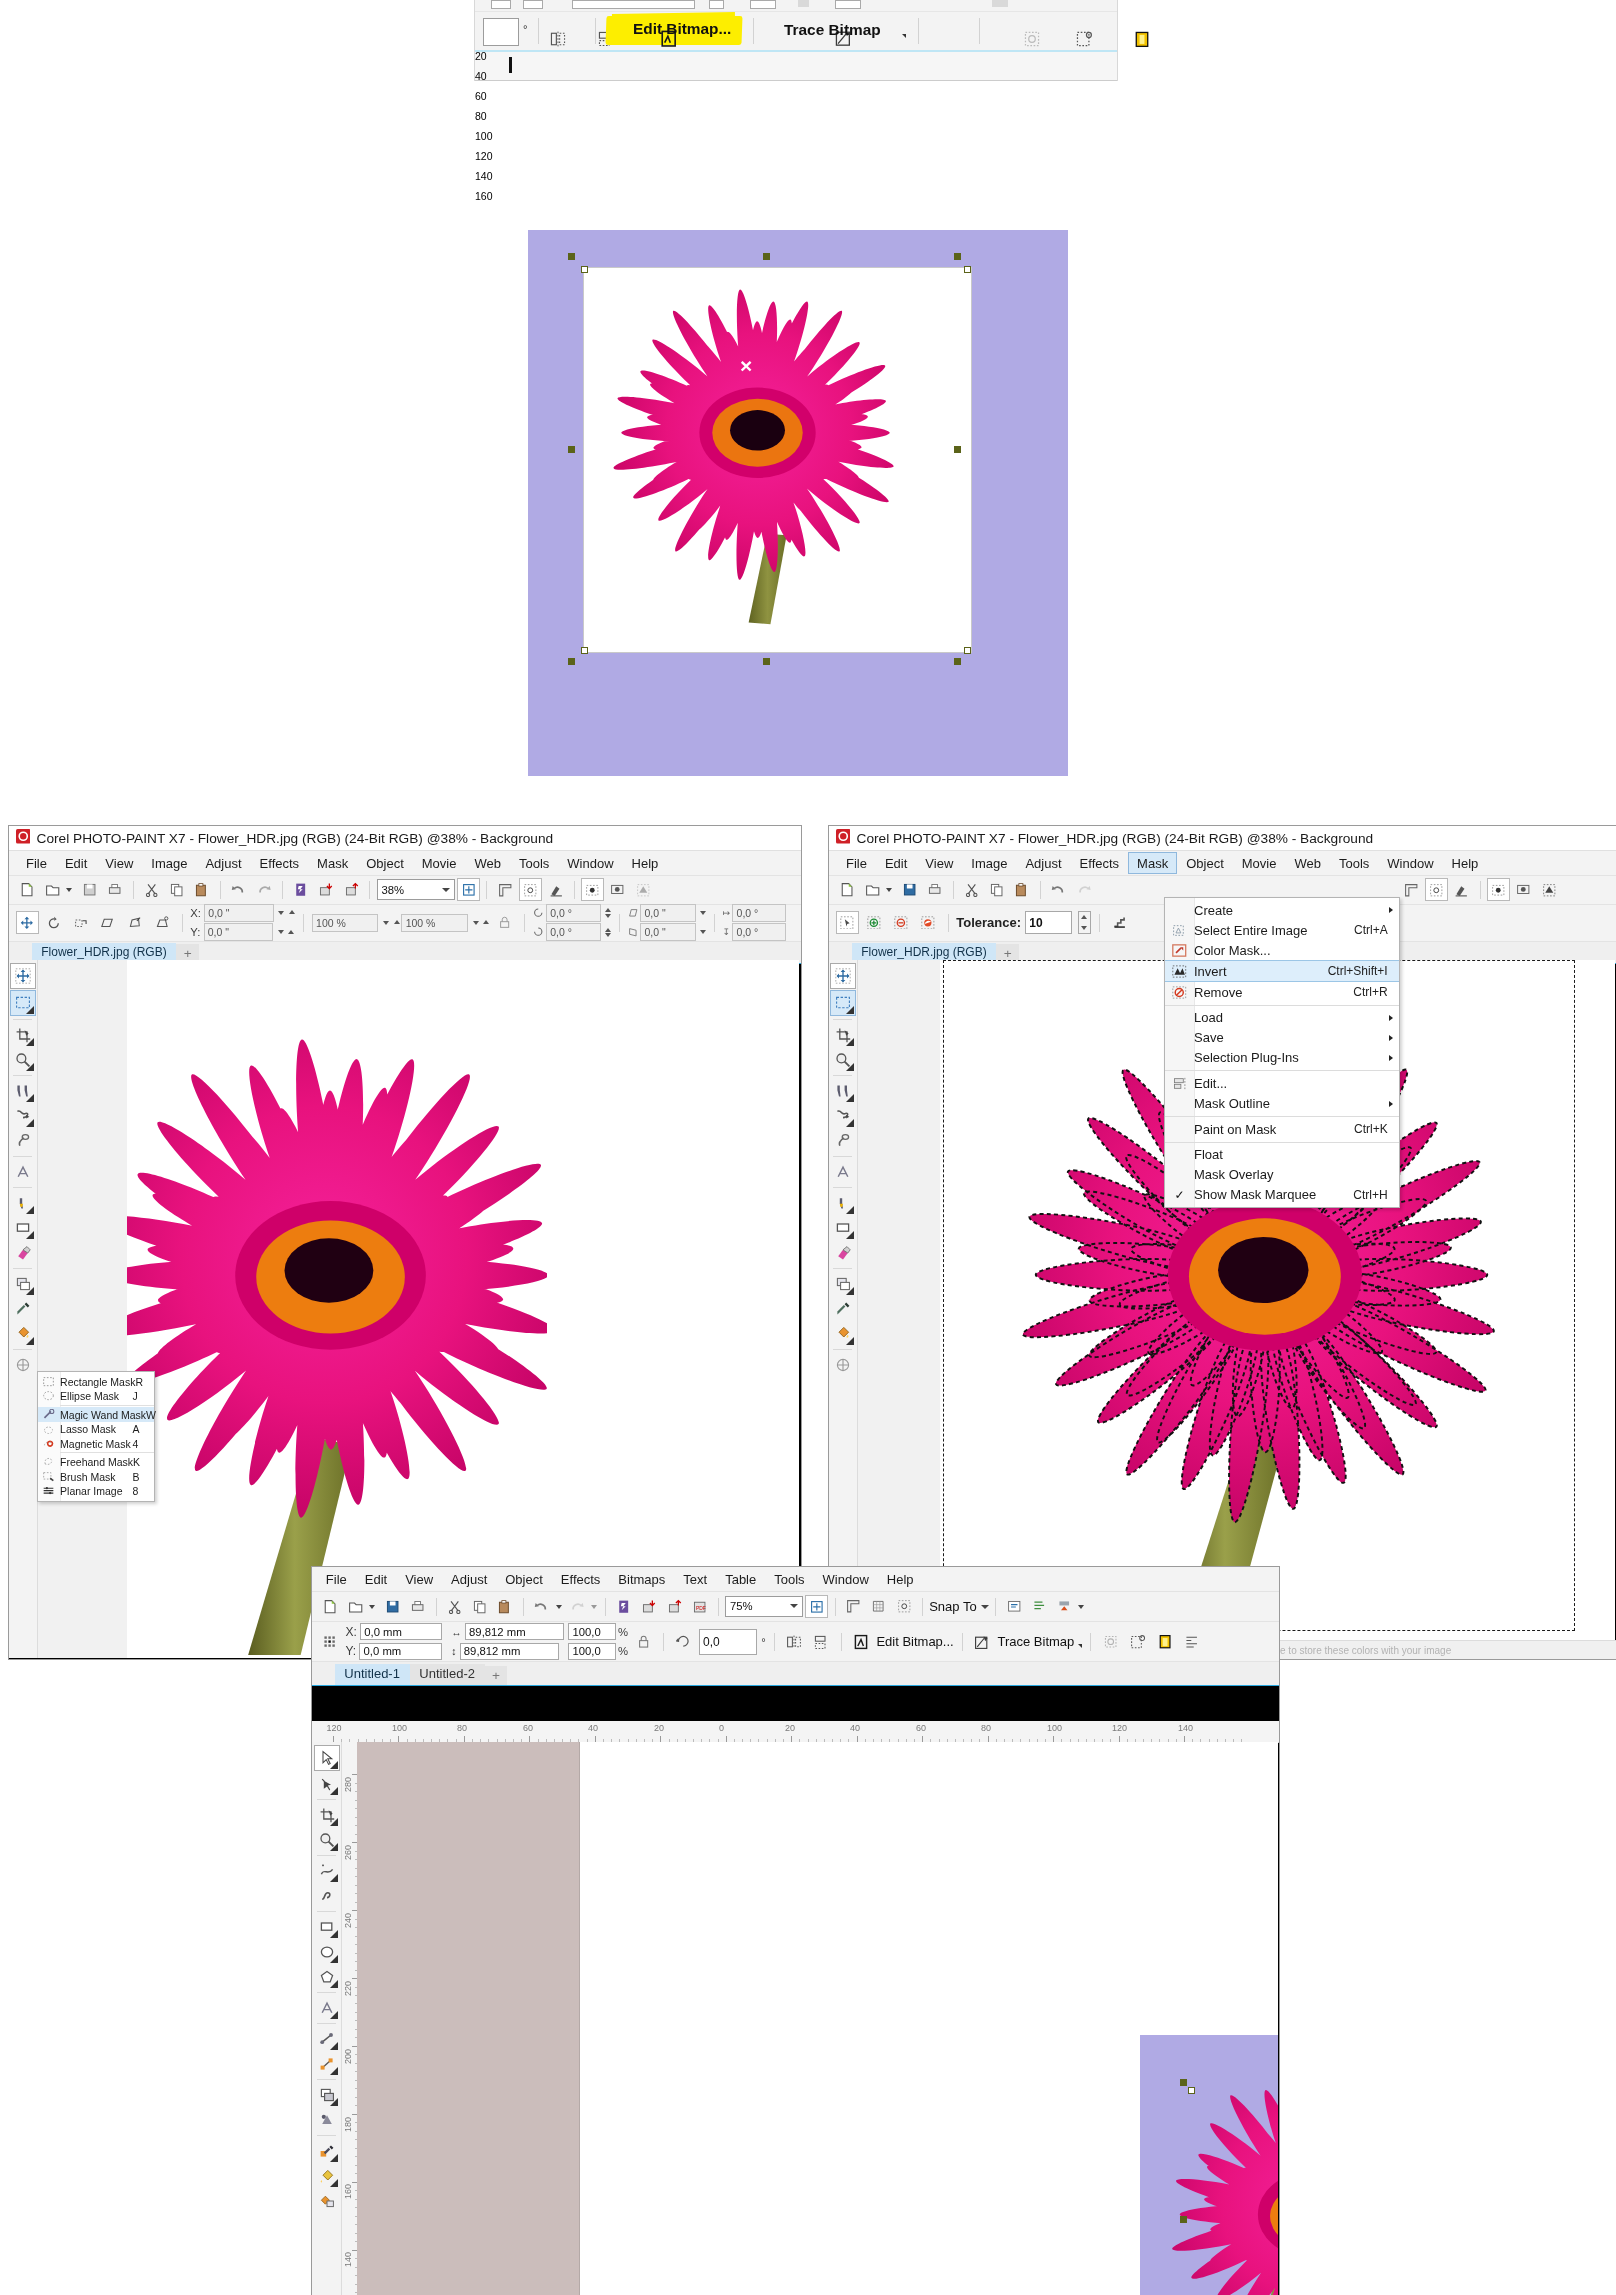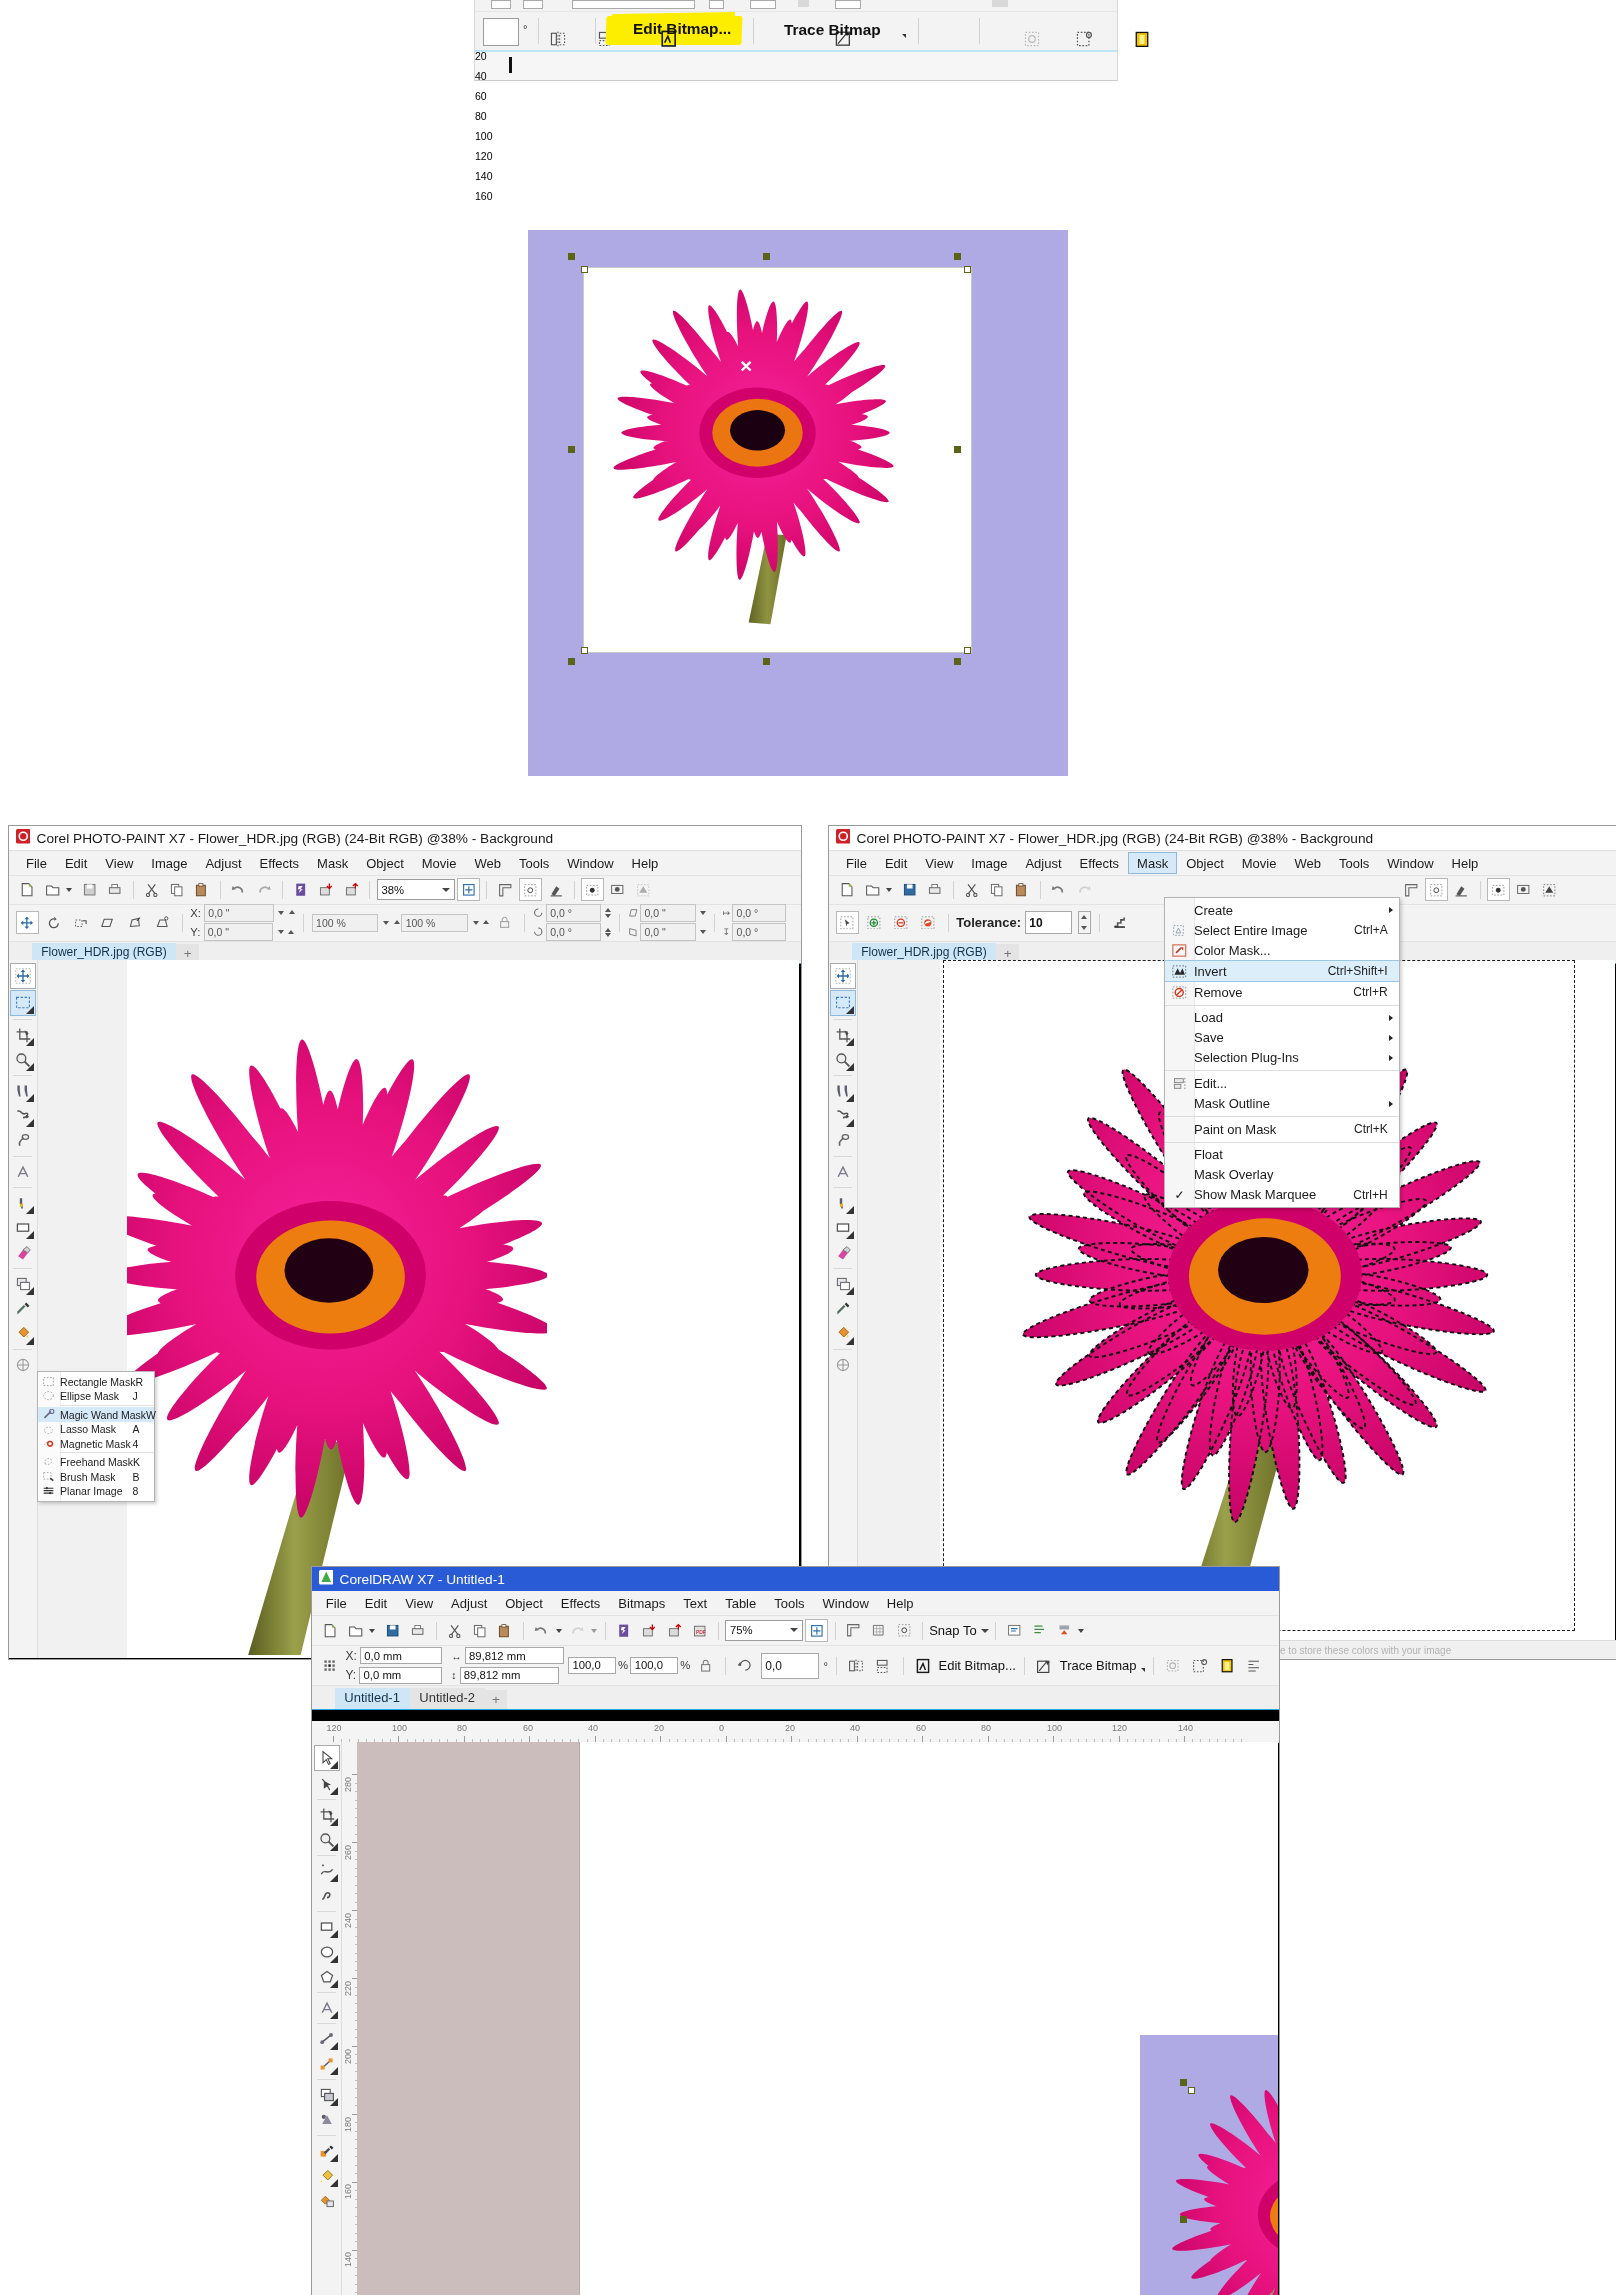--- a/index.html
+++ b/index.html
@@ -1242,29 +1242,20 @@
             <span style="font-size:12px;color:#111;">✓</span>
           </span>
           <span class="lb">Show Mask Marquee</span>
           <span class="ky">Ctrl+H</span>
         </div>
       </div>
   </div>
 </div>
 
 <div class="win" style="left:311px;top:1566px;width:967px;height:729px;">
-  <div class="titlebar cd">
-    <span>
-      <svg width="14.5" height="14.5" viewBox="0 0 18 18">
-          <rect width="18" height="18" rx="2" fill="#ffffff"></rect>
-          <path d="M3 15 L9 2 L15 15z" fill="#3faa4a"></path>
-        </svg>
-    </span>
-    <span>CorelDRAW X7 - Untitled-1</span>
-  </div>
   <div class="menubar" id="cdMenus" style="padding-left:4.8px;">
       <div class="menuitem">File</div>
       <div class="menuitem">Edit</div>
       <div class="menuitem">View</div>
       <div class="menuitem">Adjust</div>
       <div class="menuitem">Object</div>
       <div class="menuitem">Effects</div>
       <div class="menuitem">Bitmaps</div>
       <div class="menuitem">Text</div>
       <div class="menuitem">Table</div>
@@ -1442,21 +1433,21 @@
     <div style="display:flex;flex-direction:column;gap:2.4px;margin-left:4.8px;">
       <div style="display:flex;align-items:center;gap:3.2px;">
         <span style="font-size:10.5px;color:#333;">↔</span>
         <span class="field" style="width:91px;height:15.4px;font-size:11.3px;">89,812 mm</span>
       </div>
       <div style="display:flex;align-items:center;gap:3.2px;">
         <span style="font-size:10.5px;color:#333;">↕</span>
         <span class="field" style="width:91px;height:15.4px;font-size:11.3px;">89,812 mm</span>
       </div>
     </div>
-    <div style="display:flex;flex-direction:row;gap:2.4px;">
+    <div style="display:flex;flex-direction:column;gap:2.4px;">
       <div style="display:flex;align-items:center;gap:2.4px;">
         <span class="field" style="width:39px;height:15.4px;font-size:11.3px;">100,0</span>
         <span class="fieldlabel">%</span>
       </div>
       <div style="display:flex;align-items:center;gap:2.4px;">
         <span class="field" style="width:39px;height:15.4px;font-size:11.3px;">100,0</span>
         <span class="fieldlabel">%</span>
       </div>
     </div>
     <div class="tb-btn">

